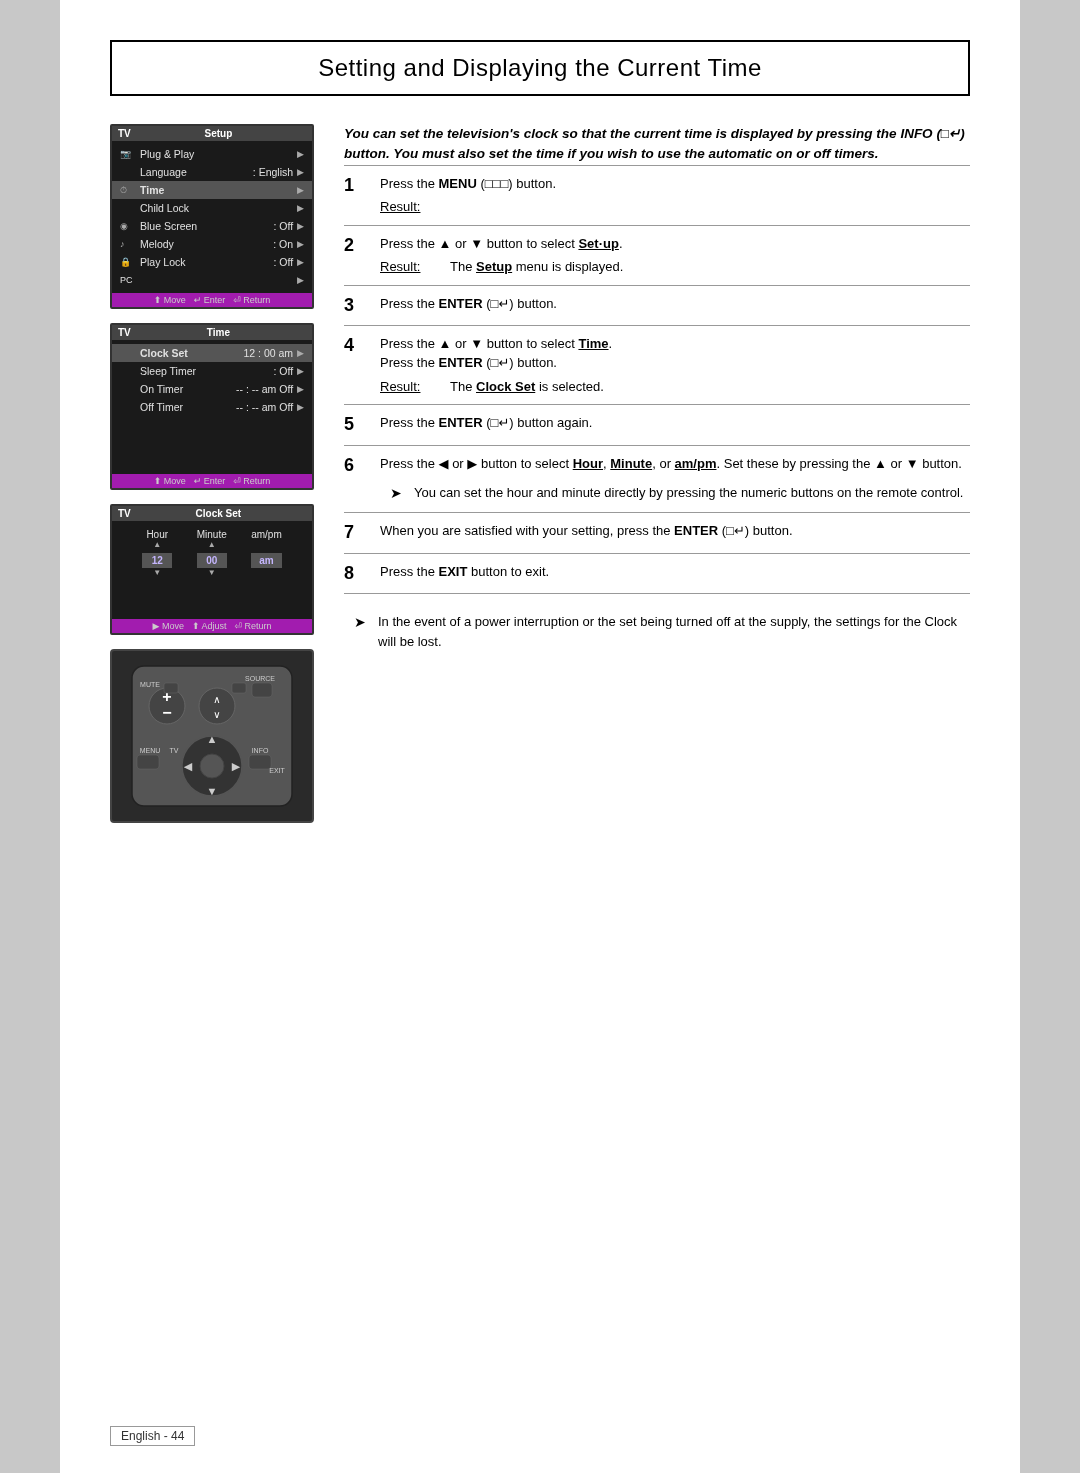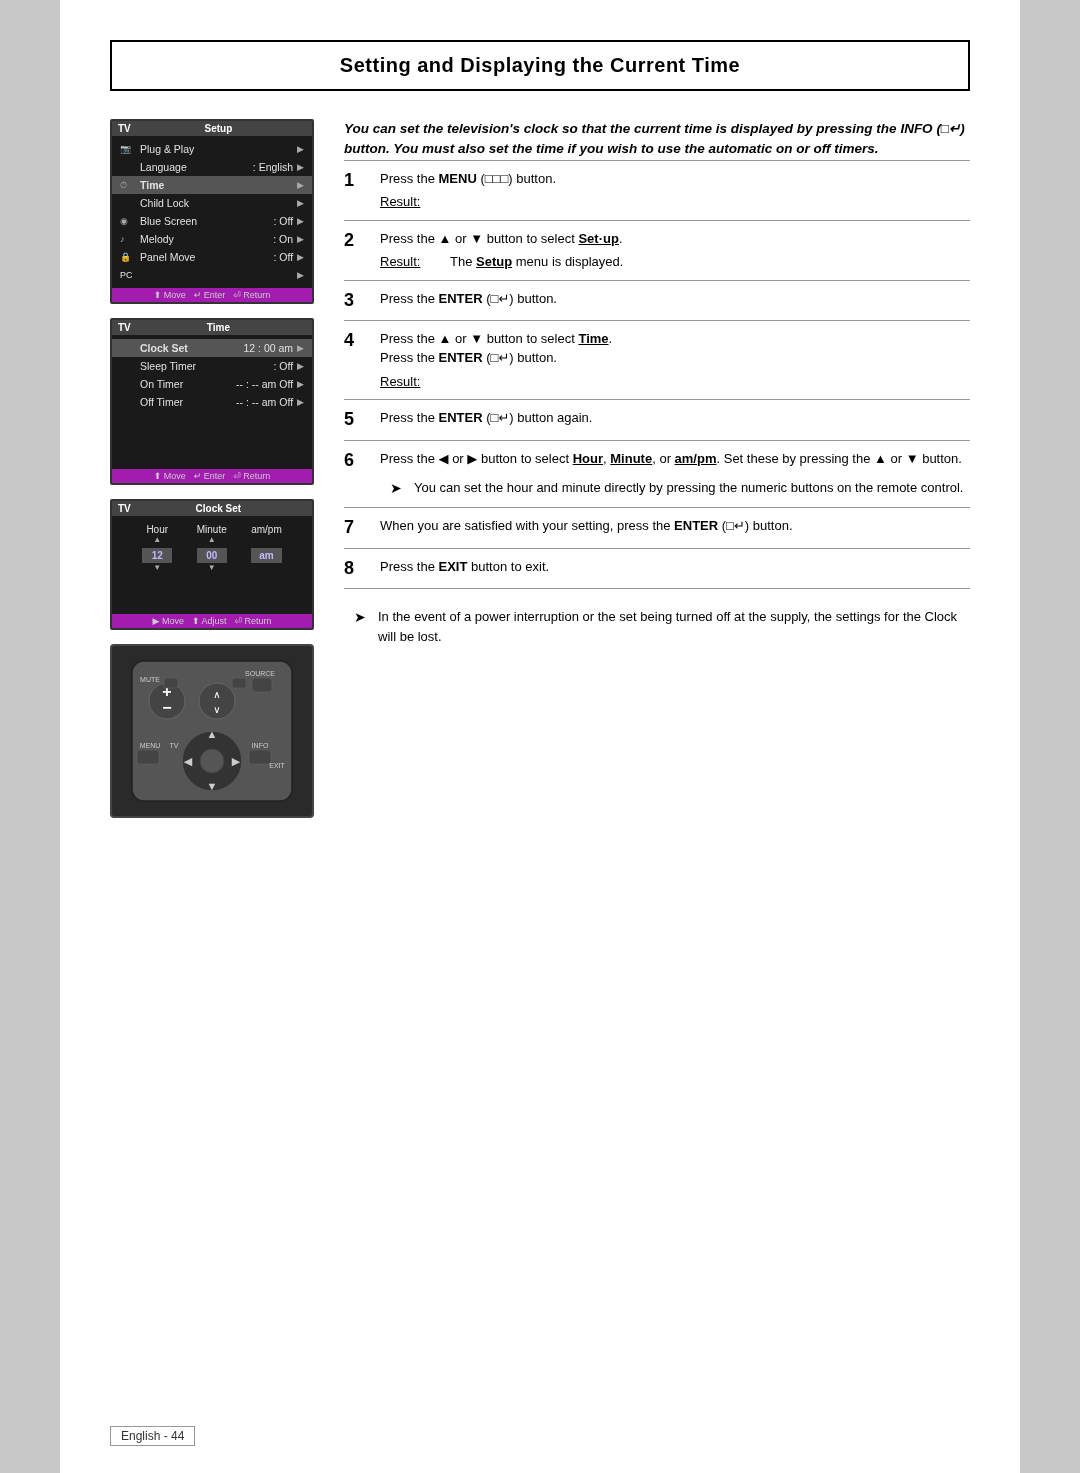--- a/index.html
+++ b/index.html
@@ -20,22 +20,22 @@
       position: relative;
     }
     
     .page-title {
       border: 2px solid #000;
       text-align: center;
       padding: 12px 20px;
       margin-bottom: 28px;
     }
     .page-title h1 {
-      font-size: 20px;
-      font-weight: 700;
+      font-size: 24px;
+      font-weight: 400;
       font-family: Arial Black, Arial, sans-serif;
       letter-spacing: 0.5px;
     }
     
     .main-content {
       display: flex;
       gap: 30px;
     }
     .left-col {
       width: 204px;
@@ -278,21 +278,21 @@
             <span class="arrow">▶</span>
           </div>
           <div class="tv-row">
             <span class="icon-cell">♪</span>
             <span class="label-cell">Melody</span>
             <span class="value-cell">: On</span>
             <span class="arrow">▶</span>
           </div>
           <div class="tv-row">
             <span class="icon-cell">🔒</span>
-            <span class="label-cell">Panel Move</span>
+            <span class="label-cell">Play Lock</span>
             <span class="value-cell">: Off</span>
             <span class="arrow">▶</span>
           </div>
           <div class="tv-row pc-row">
             <span class="label-cell">PC</span>
             <span class="arrow">▶</span>
           </div>
         </div>
         <div class="tv-footer">
           <span>⬆ Move</span>
@@ -458,20 +458,21 @@
             <div>Press the <b>ENTER</b> (□↵) button.</div>
           </div>
         </div>
 
         <div class="step-row">
           <div class="step-num">4</div>
           <div class="step-content">
             <div>Press the ▲ or ▼ button to select <b><u>Time</u></b>.<br>Press the <b>ENTER</b> (□↵) button.</div>
             <div class="result-row">
               <span class="result-label">Result:</span>
+              <span class="result-text">The <b><u>Clock Set</u></b> is selected.</span>
             </div>
           </div>
         </div>
 
         <div class="step-row">
           <div class="step-num">5</div>
           <div class="step-content">
             <div>Press the <b>ENTER</b> (□↵) button again.</div>
           </div>
         </div>

